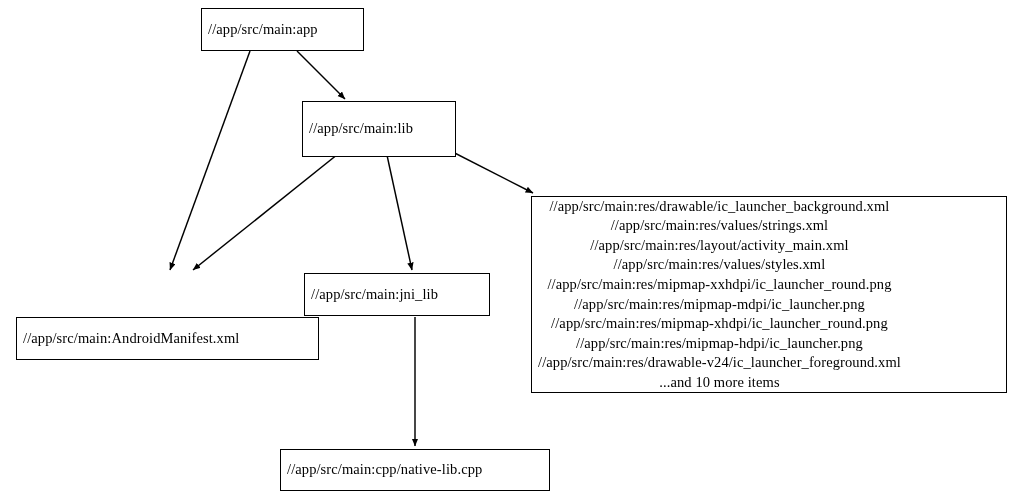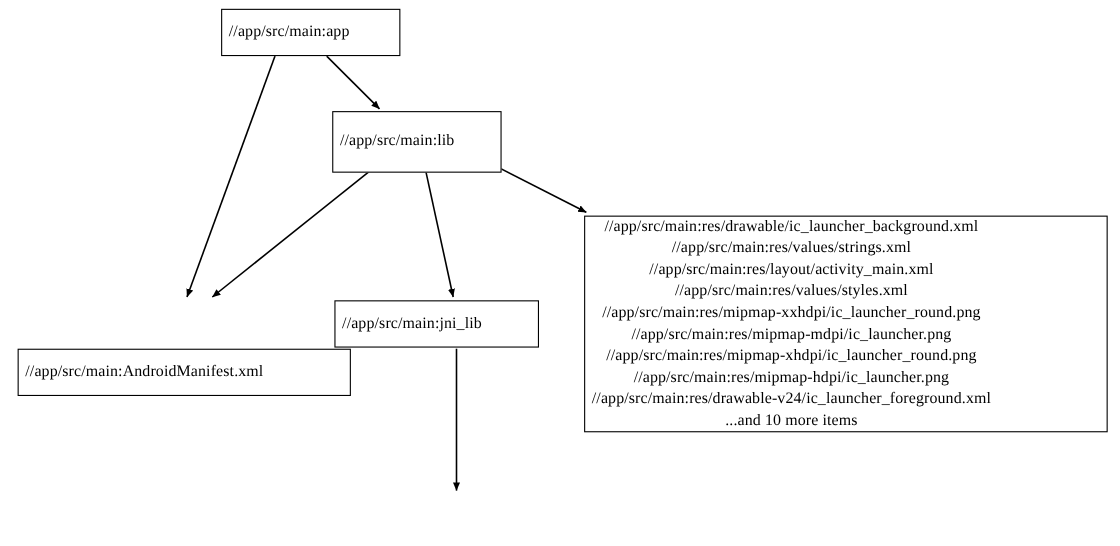--- a/index.html
+++ b/index.html
@@ -113,14 +113,17 @@
 //app/src/main:res/layout/activity_main.xml
 //app/src/main:res/values/styles.xml
 //app/src/main:res/mipmap-xxhdpi/ic_launcher_round.png
 //app/src/main:res/mipmap-mdpi/ic_launcher.png
 //app/src/main:res/mipmap-xhdpi/ic_launcher_round.png
 //app/src/main:res/mipmap-hdpi/ic_launcher.png
 //app/src/main:res/drawable-v24/ic_launcher_foreground.xml
 ...and 10 more items</span>
   </div>
 
+  <div class="graph-node" id="node-nativelib">
+    <span class="node-label">//app/src/main:cpp/native-lib.cpp</span>
+  </div>
 
 </div>
 
 </body></html>

